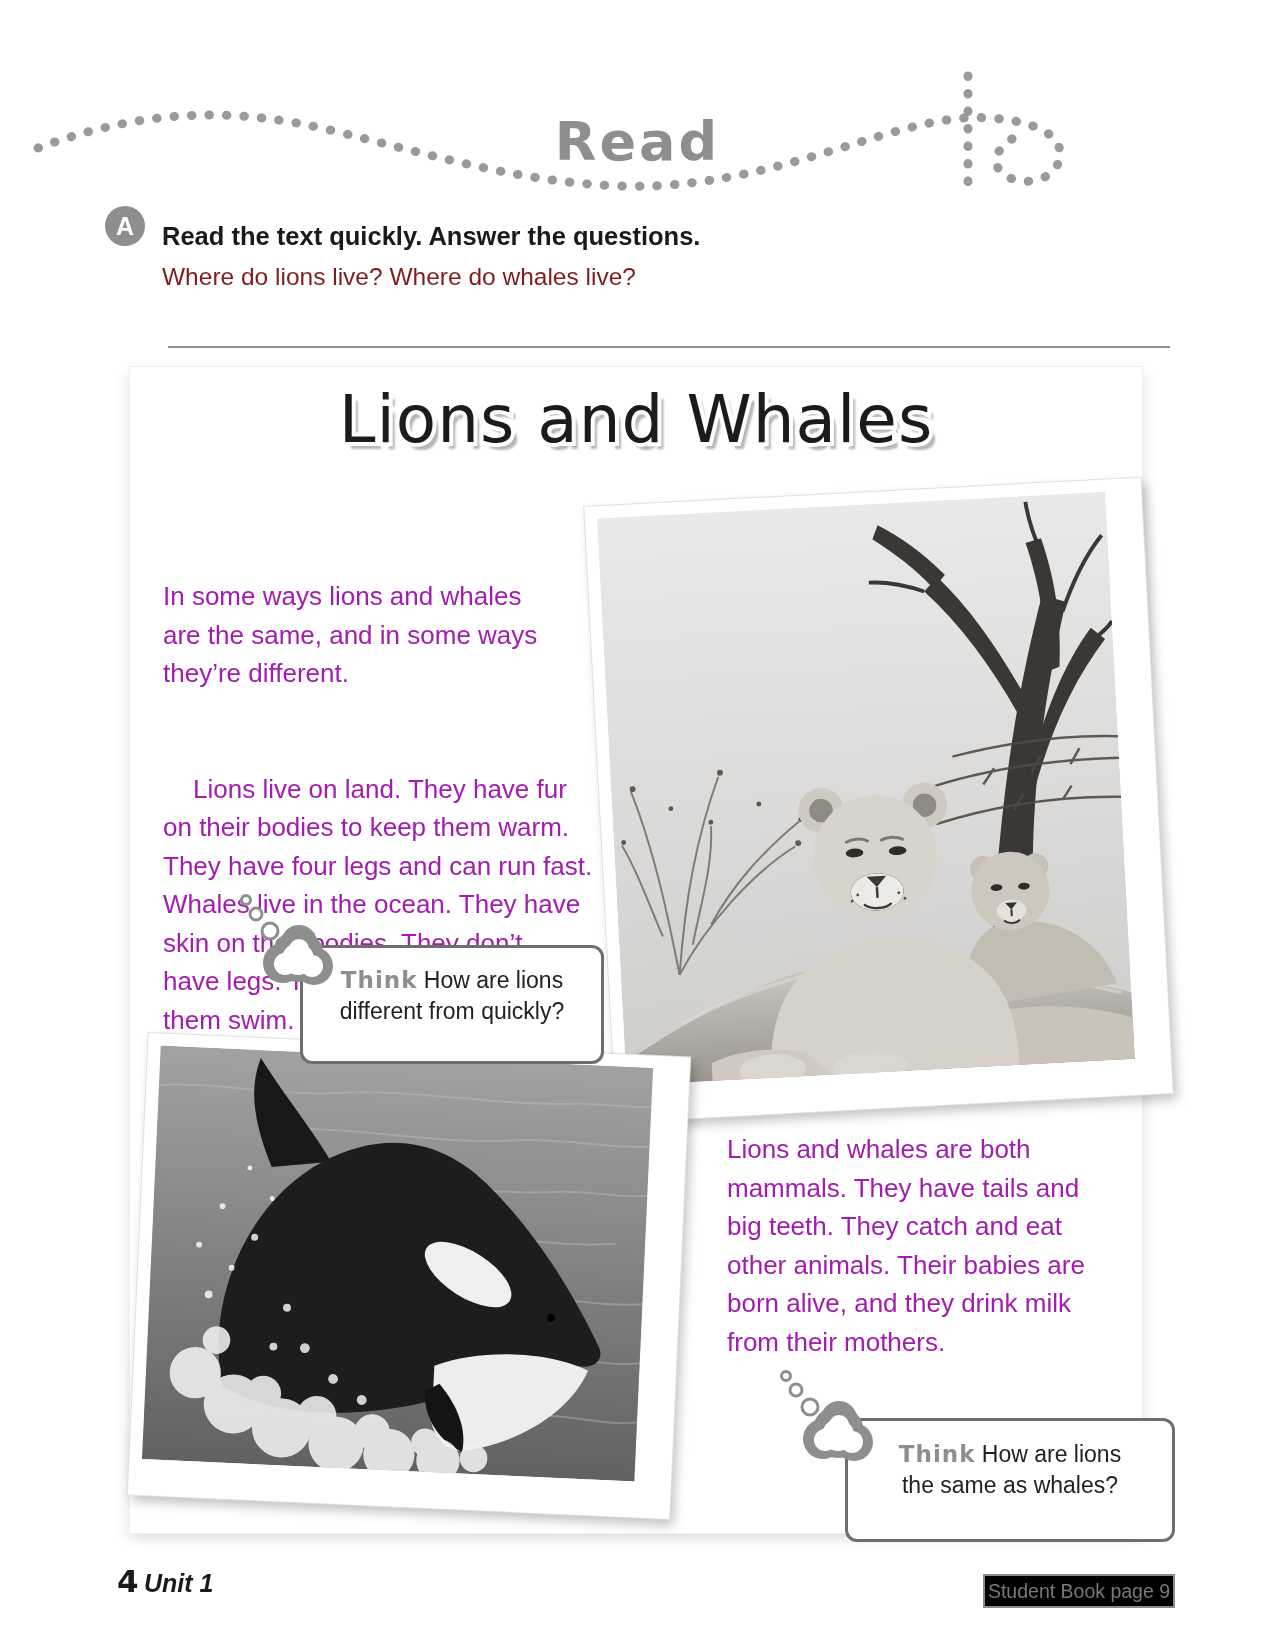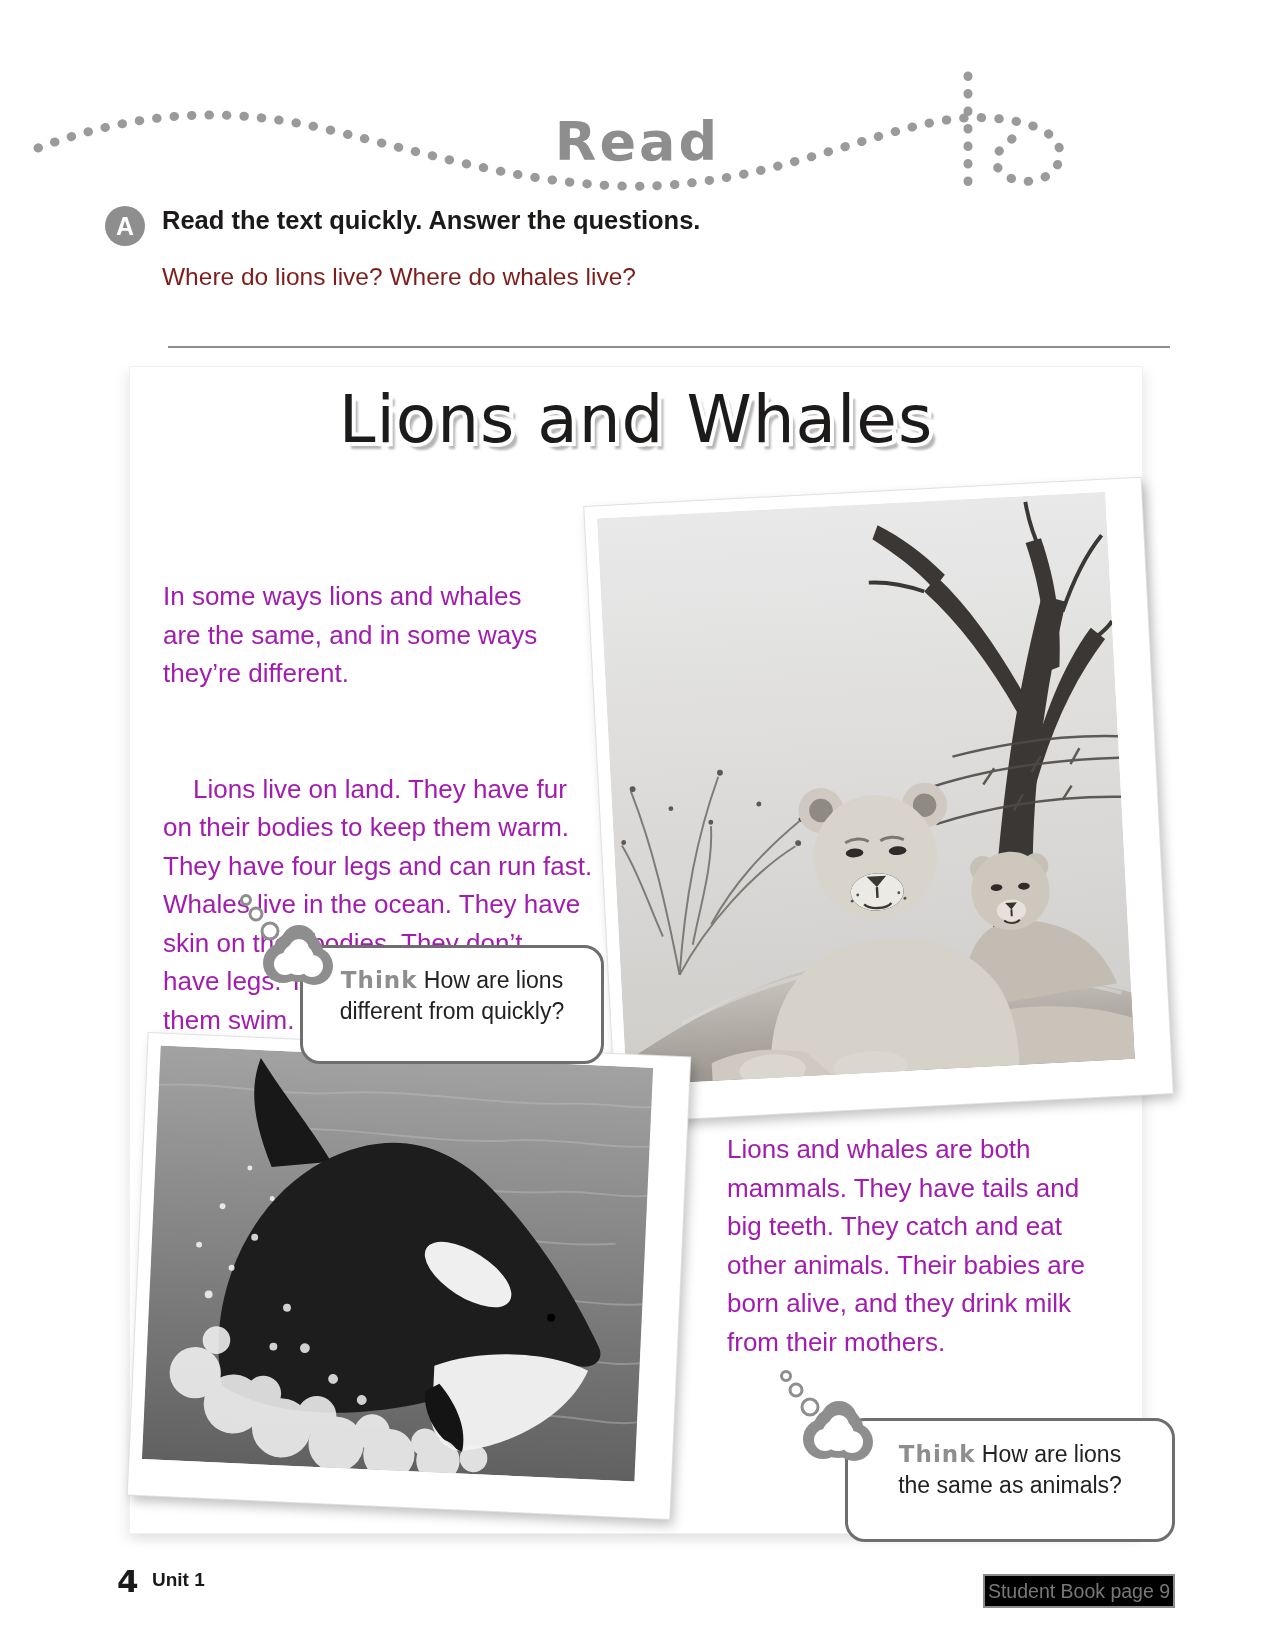--- a/index.html
+++ b/index.html
@@ -7,21 +7,21 @@
         font-family:"Liberation Sans","DejaVu Sans",sans-serif;color:#231f20;margin-top:30px;}
 
   
   .wave-svg{position:absolute;left:0;top:30px;width:1275px;height:170px;}
   .read-title{position:absolute;left:0;top:80px;width:1275px;text-align:center;
               font-size:54px;font-weight:800;letter-spacing:3px;color:#8e8e8e;
               font-family:"DejaVu Sans","Liberation Sans",sans-serif;}
   .a-badge{position:absolute;left:105px;top:176px;width:40px;height:40px;border-radius:50%;
            background:#8e8e8e;color:#fff;font-weight:800;font-size:25px;line-height:40px;
            text-align:center;}
-  .instruction{position:absolute;left:162px;top:176px;font-size:25.5px;font-weight:700;color:#1c1a19;}
+  .instruction{position:absolute;left:162px;top:192px;font-size:25.5px;font-weight:700;color:#1c1a19;}
   .prompt{position:absolute;left:162px;top:233px;font-size:24.5px;color:#7f1d1d;}
   .divider{position:absolute;left:168px;top:316px;width:1002px;height:2px;background:#8f8f8f;}
 
   
   .card{position:absolute;left:130px;top:337px;width:1012px;height:1166px;background:#fff;
         box-shadow:0 0 0 1px #f1f1f1,-5px 6px 12px rgba(0,0,0,.07),5px 6px 12px rgba(0,0,0,.07);}
   .title-wrap{position:absolute;left:0;top:14px;width:1012px;height:100px;}
   .title-wrap span{position:absolute;left:0;top:0;width:100%;text-align:center;
         font-size:66px;font-weight:400;letter-spacing:1px;
         font-family:"DejaVu Sans","Liberation Sans",sans-serif;white-space:pre;}
@@ -35,34 +35,34 @@
   .para-right{left:727px;top:1100px;width:395px;}
 
   
   .photo{position:absolute;background:#fff;padding:12px;
          box-shadow:0 0 0 1px #e0e0e0,4px 6px 12px rgba(0,0,0,.25);}
   .photo svg{display:block;}
   .photo-lion{left:600px;top:462px;width:533px;height:592px;transform:rotate(-3deg);z-index:2;}
   .photo-whale{left:138px;top:1015px;width:518px;height:438px;transform:rotate(2.6deg);z-index:3;}
 
   
-  .bubble-box{position:absolute;background:#fff;border:3px solid #6e6e6e;border-radius:20px;
+  .bubble-box{position:absolute;background:#fff;border:3px solid #6e6e6e;border-radius:12px;
               z-index:5;text-align:center;font-size:23px;line-height:31px;color:#222;}
   .bubble-box .think{color:#8e8e8e;font-weight:800;letter-spacing:1px;
               font-family:"DejaVu Sans","Liberation Sans",sans-serif;}
   .bubble-1{left:300px;top:915px;width:298px;height:96px;padding-top:17px;}
   .bubble-2{left:845px;top:1388px;width:324px;height:100px;padding-top:18px;}
   .cloud-svg{position:absolute;z-index:6;}
   .cloud-1{left:236px;top:860px;}
   .cloud-2{left:776px;top:1336px;}
 
   
   .footer-num{position:absolute;left:117px;top:1533px;font-size:31px;font-weight:800;
               font-family:"DejaVu Sans","Liberation Sans",sans-serif;color:#1c1a19;}
-  .footer-unit{position:absolute;left:152px;top:1539px;font-size:19px;font-weight:800;color:#1c1a19;}
+  .footer-unit{position:absolute;left:144px;top:1539px;font-size:25px;font-weight:800;color:#1c1a19;font-style:italic;}
   .footer-topic{position:absolute;left:247px;top:1539px;font-size:25px;color:#2b2927;}
   .book-ref{position:absolute;left:983px;top:1544px;width:188px;height:30px;border:2px solid #8a8a8a;
             color:#787878;font-size:19.5px;line-height:30px;text-align:center;background:#000000;}
 </style>
 </head>
 <body>
 
 <div class="page">
 
   <svg class="wave-svg" viewBox="0 0 1275 170">
@@ -303,20 +303,20 @@
     <g fill="#fff">
       <circle cx="62" cy="69" r="16"></circle>
         <circle cx="49" cy="74" r="11"></circle>
         <circle cx="76" cy="76" r="11"></circle>
         <circle cx="63" cy="59" r="10"></circle>
     </g>
   </svg>
   <div class="bubble-box bubble-2">
     <span class="think">Think</span>
     <span>How are lions</span>
-    <div>the same as animals?</div>
+    <div>the same as whales?</div>
   </div>
 
   <div class="footer-num">4</div>
   <div class="footer-unit">Unit 1</div>
   <div class="book-ref">Student Book page 9</div>
 
 </div>
 
 </body></html>

